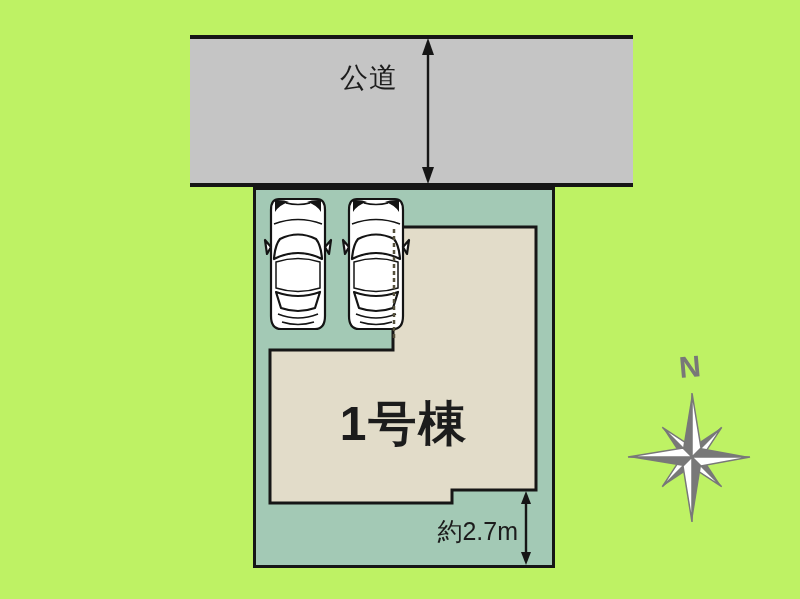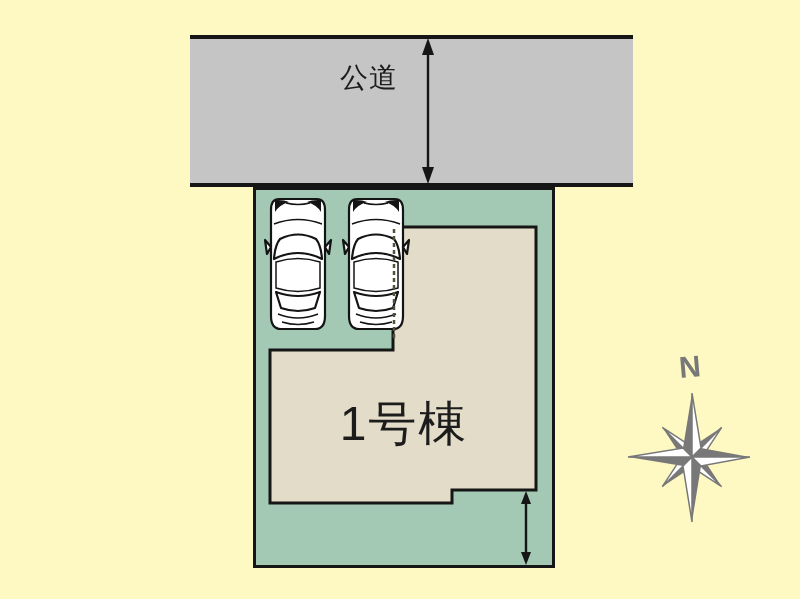--- a/index.html
+++ b/index.html
@@ -1,17 +1,17 @@
 <!DOCTYPE html>
 <html><head>
 <meta charset="utf-8">
 <style>
   html,body{margin:0;padding:0;background:#ffffff;}
   #stage{
-    position:relative;width:800px;height:599px;background:#fef9c3;overflow:hidden;
+    position:relative;width:800px;height:599px;background:#bef264;overflow:hidden;
     font-family:"Liberation Sans","DejaVu Sans",sans-serif;
     --road-fill:#c5c5c5; --plot-fill:#a3c9b5; --building-fill:#e2dcc9;
     --outline:#161616; --compass:#787878; --text:#1c1c1c;
   }
   .abs{position:absolute;}
   #road{
     left:190px;top:35px;width:443px;height:152px;
     background:var(--road-fill);
     border-top:4px solid var(--outline);
     border-bottom:4px solid var(--outline);
@@ -25,21 +25,21 @@
   }
   #overlay{left:0;top:0;width:800px;height:599px;pointer-events:none;}
   .label{color:var(--text);}
   #road-label{
     left:278px;top:60px;width:182px;text-align:center;
     font-size:28px;line-height:35px;font-weight:500;letter-spacing:1px;
   }
   #road-label span{display:block;}
   #building-label{
     left:273px;top:398px;width:262px;text-align:center;
-    font-size:48px;line-height:52px;font-weight:400;letter-spacing:2px;
+    font-size:48px;line-height:52px;font-weight:700;letter-spacing:2px;
   }
   #setback-label{
     left:393px;top:517px;width:125px;text-align:right;
     font-size:25px;line-height:28px;font-weight:500;
   }
   #compass-n{
     left:668px;top:350px;width:44px;text-align:center;
     font-size:30px;font-weight:700;color:var(--compass);
     transform:rotate(-5deg);
   }
@@ -145,16 +145,17 @@
       </g>
     </g>
   </svg>
 
   <div id="road-label" class="abs label">
     <span>公道</span>
   </div>
 
   <div id="building-label" class="abs label">1号棟</div>
 
+  <div id="setback-label" class="abs label">約2.7m</div>
 
   <div id="compass-n" class="abs">N</div>
 
 </div>
 
 </body></html>

